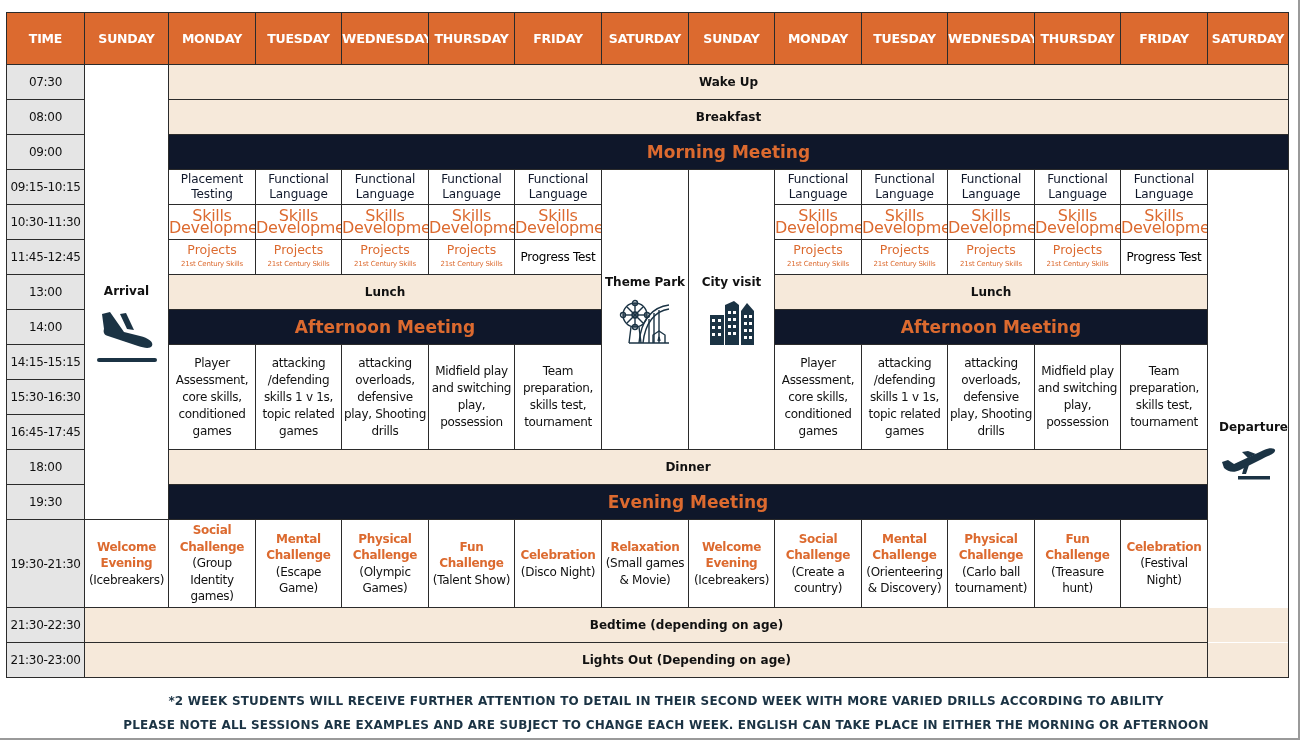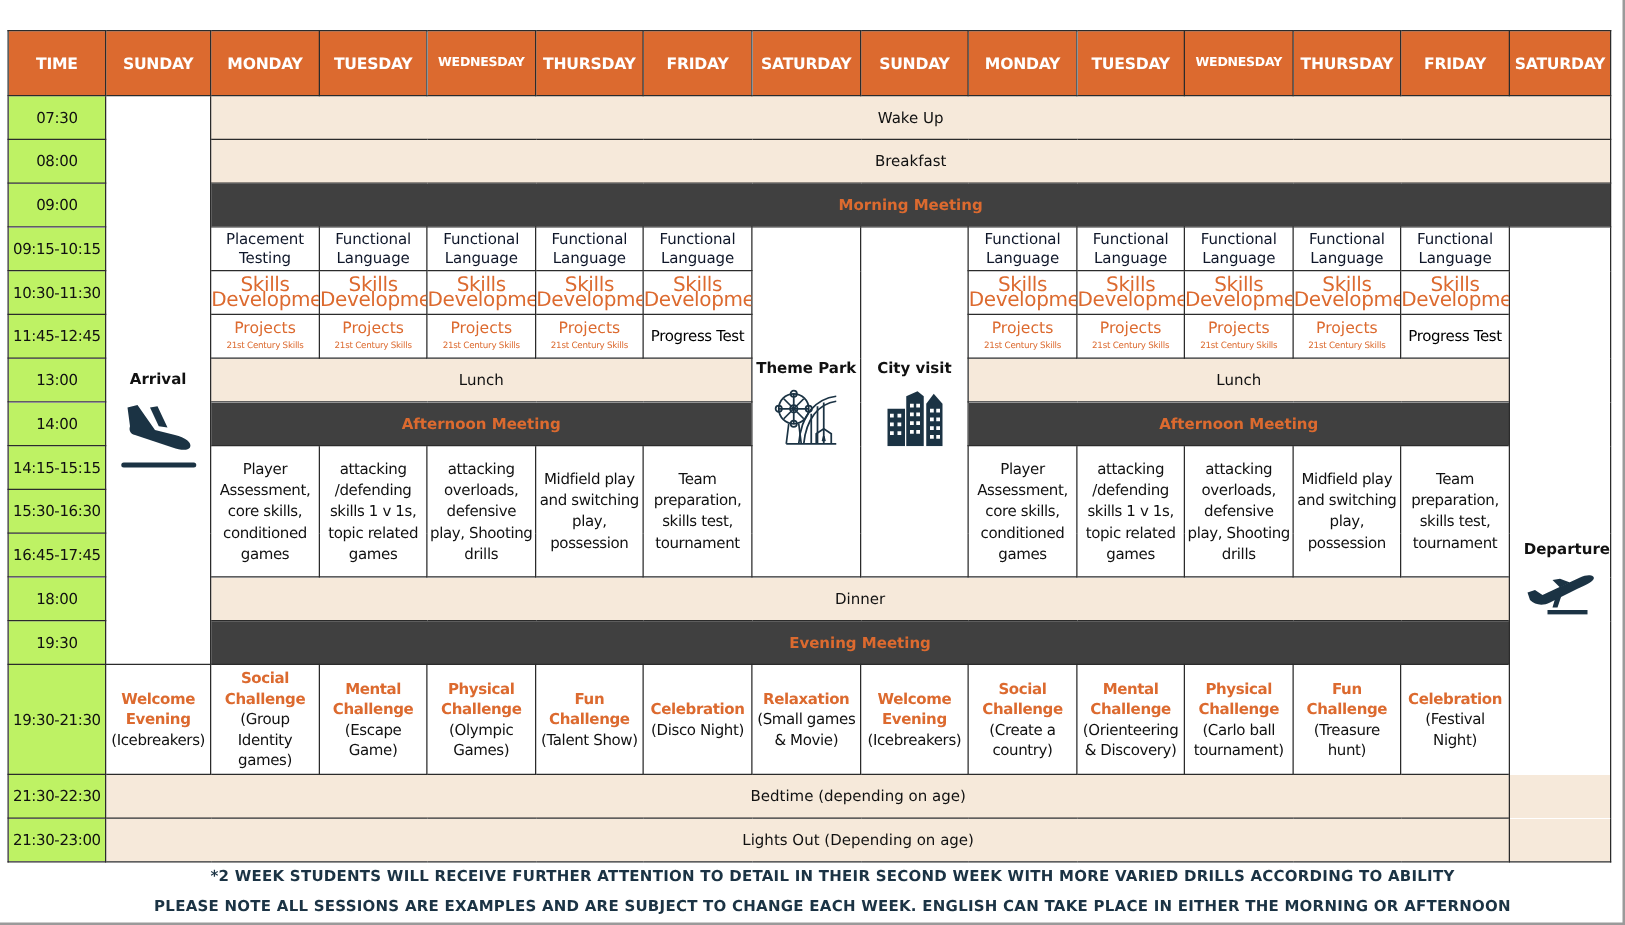--- a/index.html
+++ b/index.html
@@ -1,25 +1,25 @@
 <!DOCTYPE html>
 <html><head>
 <meta charset="utf-8">
 <style>
   html, body { margin: 0; padding: 0; background: #ffffff; }
   body { width: 1300px; height: 740px; position: relative; overflow: hidden; font-family: "DejaVu Sans", "Liberation Sans", sans-serif; }
   .frame { position: absolute; right: 0; top: 0; width: 2px; height: 740px; background: #9a9a9a; }
   .frame-b { position: absolute; left: 0; bottom: 0; width: 1300px; height: 2px; background: #9a9a9a; }
-  table.sched { position: absolute; left: 6px; top: 24px; border-collapse: collapse; table-layout: fixed; width: 1282px; }
+  table.sched { position: absolute; left: 6px; top: 12px; border-collapse: collapse; table-layout: fixed; width: 1282px; }
   table.sched td, table.sched th { border: 1.3px solid #2b2b2b; padding: 0; text-align: center; vertical-align: middle; overflow: hidden; }
   th { background: #dc6a2f; color: #ffffff; font-weight: bold; font-size: 12.5px; height: 51px; letter-spacing: -0.2px; }
-  th.wed { font-size: 10px; vertical-align: middle; padding-bottom: 4px; }
-  td.time { font-size: 12px; color: #111; height: 34px; background: #bef264; letter-spacing: -0.3px; }
-  td.cream { background: #f6e9da; font-weight: normal; font-size: 12px; color: #111; }
-  td.grey { background: #404040; font-weight: bold; font-size: 12px; color: #dc6a2f; }
+  th.wed { font-size: 13px; vertical-align: middle; padding-bottom: 4px; }
+  td.time { font-size: 12px; color: #111; height: 34px; background: #e5e5e5; letter-spacing: -0.3px; }
+  td.cream { background: #f6e9da; font-weight: bold; font-size: 12px; color: #111; }
+  td.grey { background: #0f172a; font-weight: bold; font-size: 17px; color: #dc6a2f; }
   td.ora { color: #0f172a; font-size: 12px; line-height: 15.5px; letter-spacing: -0.1px; }
   td.ora2 { color: #dc6a2f; font-size: 16px; line-height: 12.5px; letter-spacing: -0.3px; }
   td.proj { color: #dc6a2f; font-size: 12.5px; line-height: 12px; }
   td.proj .sub { display: block; font-size: 7px; letter-spacing: -0.2px; margin-top: 2px; }
   td.prog { color: #000000; font-size: 12px; letter-spacing: -0.3px; }
   td.drill { font-size: 12px; color: #111; line-height: 17px; letter-spacing: -0.3px; }
   td.eve { font-size: 12px; color: #111; line-height: 16.5px; letter-spacing: -0.3px; }
   td.eve .t { display: block; color: #dc6a2f; font-weight: bold; }
   td.blank { background: #fff; }
   .trip { font-weight: bold; font-size: 12px; color: #111; }

